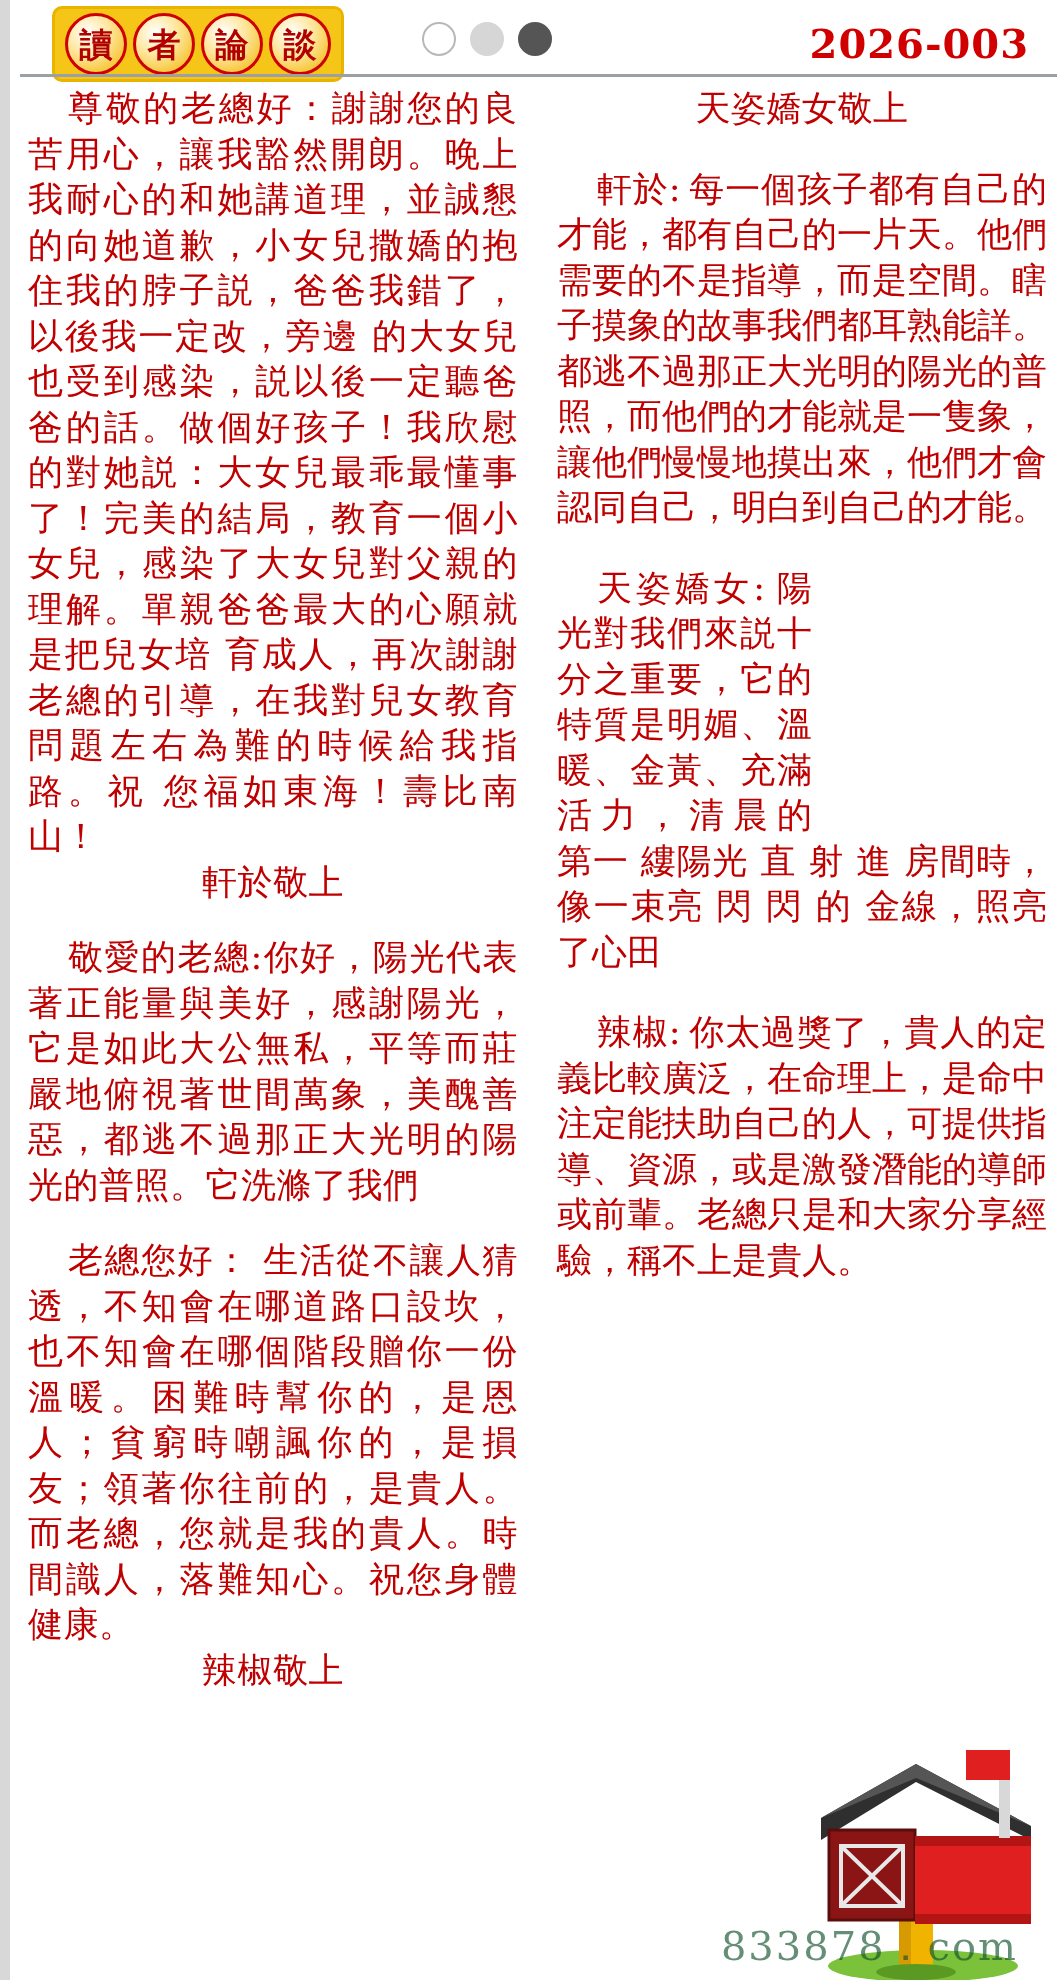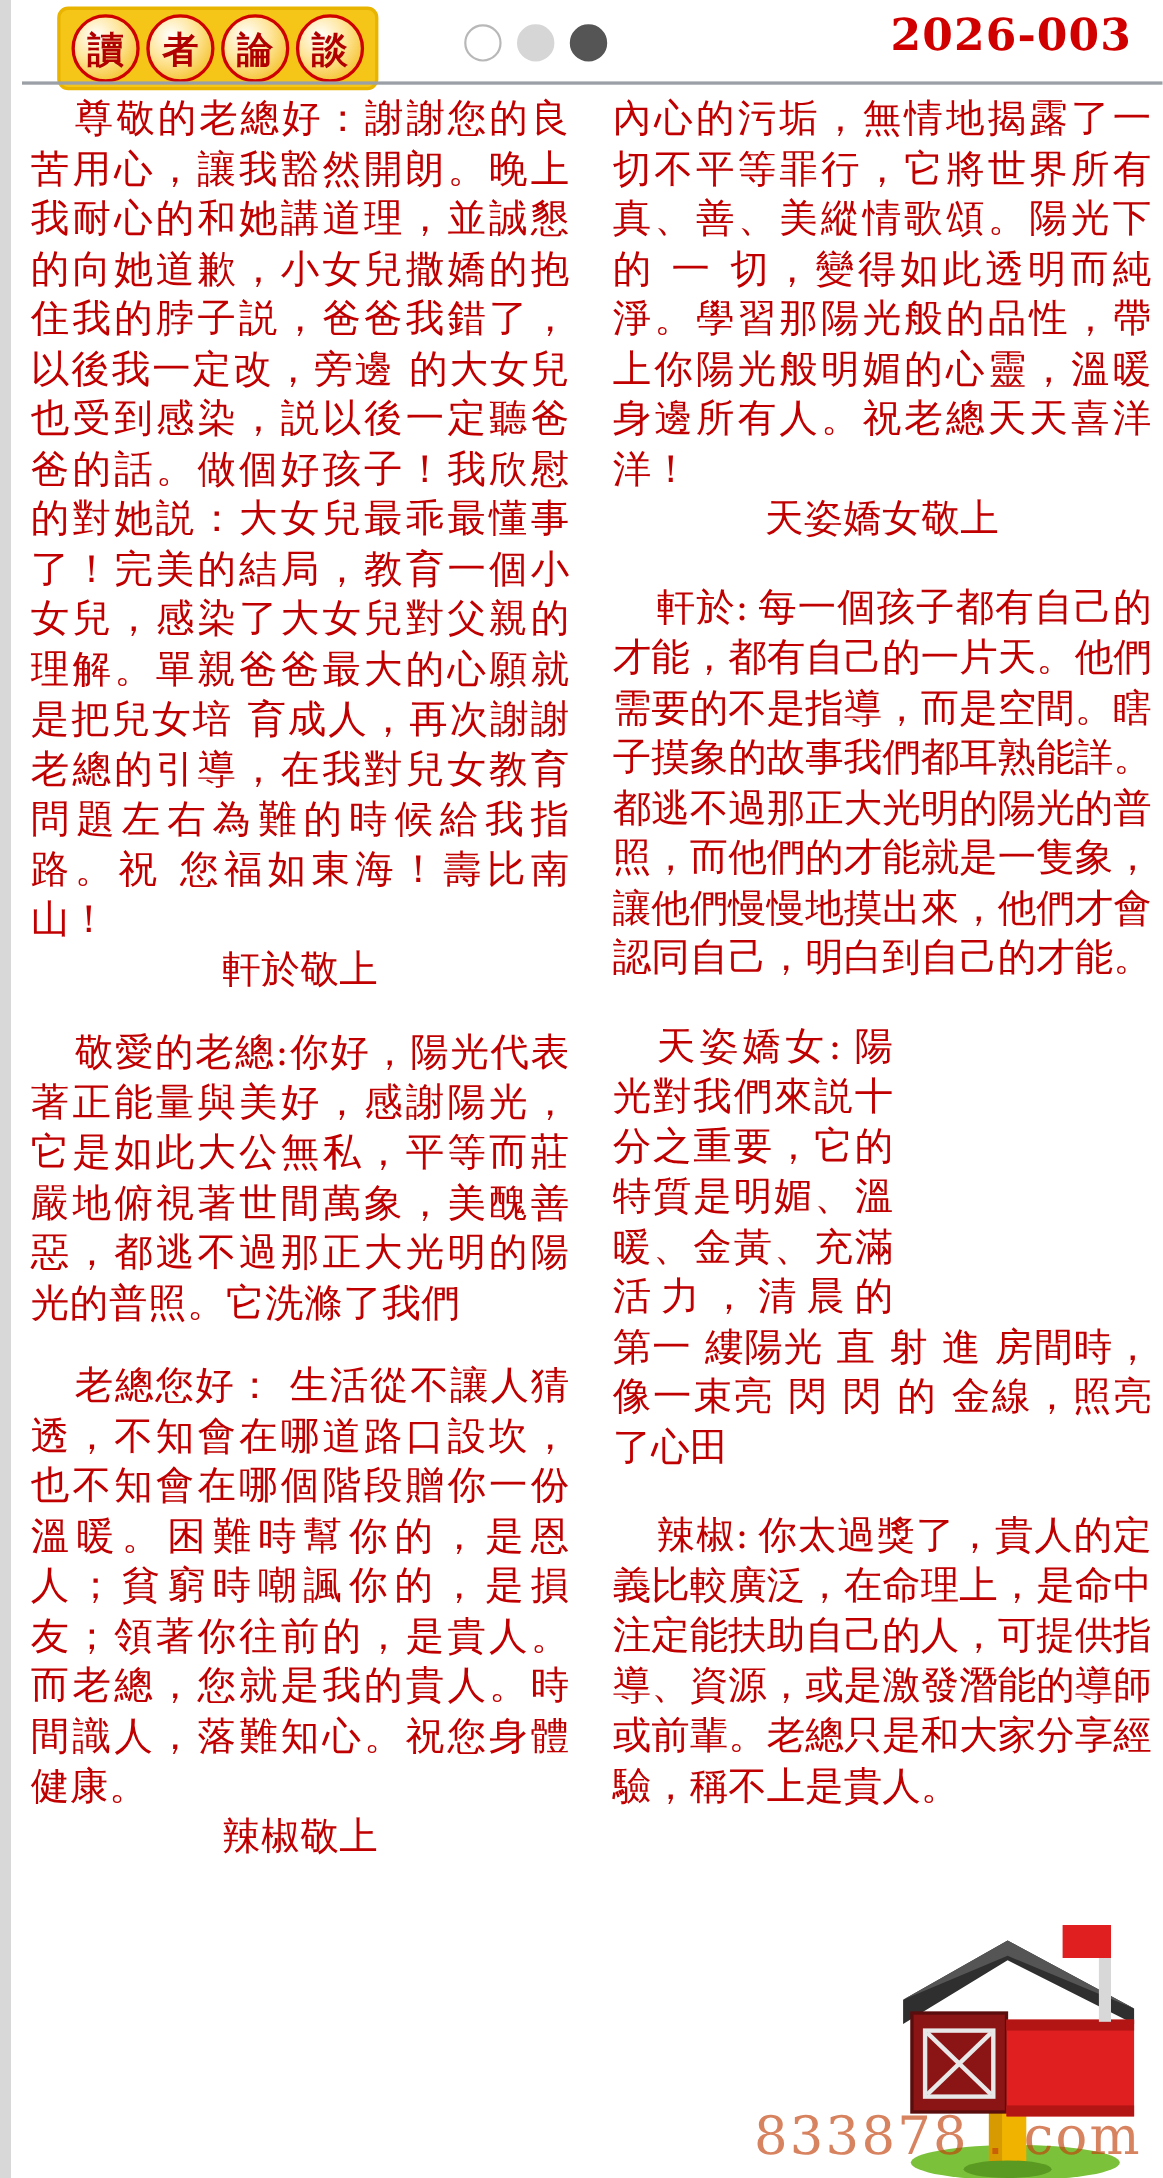--- a/index.html
+++ b/index.html
@@ -75,21 +75,21 @@
     background: #555555;
     border-color: #555555;
   }
   .dot.grey {
     background: #d6d6d6;
     border-color: #d6d6d6;
   }
   .issue {
     position: absolute;
     right: 28px;
-    top: 8px;
+    top: 20px;
     color: #d10000;
     font-family: "DejaVu Serif", "Liberation Serif", serif;
     font-weight: bold;
     font-size: 40px;
     letter-spacing: 1px;
   }
   .rule {
     position: absolute;
     left: 10px;
     right: 0;
@@ -150,25 +150,25 @@
   .mailbox {
     position: absolute;
     right: -6px;
     bottom: 0;
     width: 250px;
     height: 290px;
     pointer-events: none;
   }
   .watermark {
     position: absolute;
-    right: 9px;
+    right: 29px;
     bottom: 6px;
     font-family: "DejaVu Serif", "Liberation Serif", serif;
-    font-size: 48px;
-    color: #c2410c;
+    font-size: 40px;
+    color: #14532d;
     opacity: 0.65;
     letter-spacing: 2px;
   }
   .float-mb {
     float: right;
     width: 235px;
     height: 255px;
     shape-outside: margin-box;
   }
 </style>
@@ -212,21 +212,20 @@
       <div class="letter">
         <p class="indent">老總您好：  生活從不讓人猜透，不知會在哪道路口設坎，也不知會在哪個階段贈你一份溫暖。困難時幫你的，是恩人；貧窮時嘲諷你的，是損友；領著你往前的，是貴人。而老總，您就是我的貴人。時間識人，落難知心。祝您身體健康。</p>
         <p class="sign">辣椒敬上</p>
       </div>
 
     </div>
 
     <div class="col">
 
       <div class="letter">
-        <p>內心的污垢，無情地揭露了一切不平等罪行，它將世界所有真、善、美縱情歌頌。陽光下的 一 切，變得如此透明而純淨。學習那陽光般的品性，帶上你陽光般明媚的心靈，溫暖身邊所有人。祝老總天天喜洋洋！</p>
         <p class="sign">天姿嬌女敬上</p>
       </div>
 
       <div class="reply">
         <p class="indent">
           <span class="who">軒於:</span><span>每一個孩子都有自己的才能，都有自己的一片天。他們需要的不是指導，而是空間。瞎子摸象的故事我們都耳熟能詳。都逃不過那正大光明的陽光的普照，而他們的才能就是一隻象，讓他們慢慢地摸出來，他們才會認同自己，明白到自己的才能。</span>
         </p>
       </div>
 
       <div class="reply wrap-narrow">

